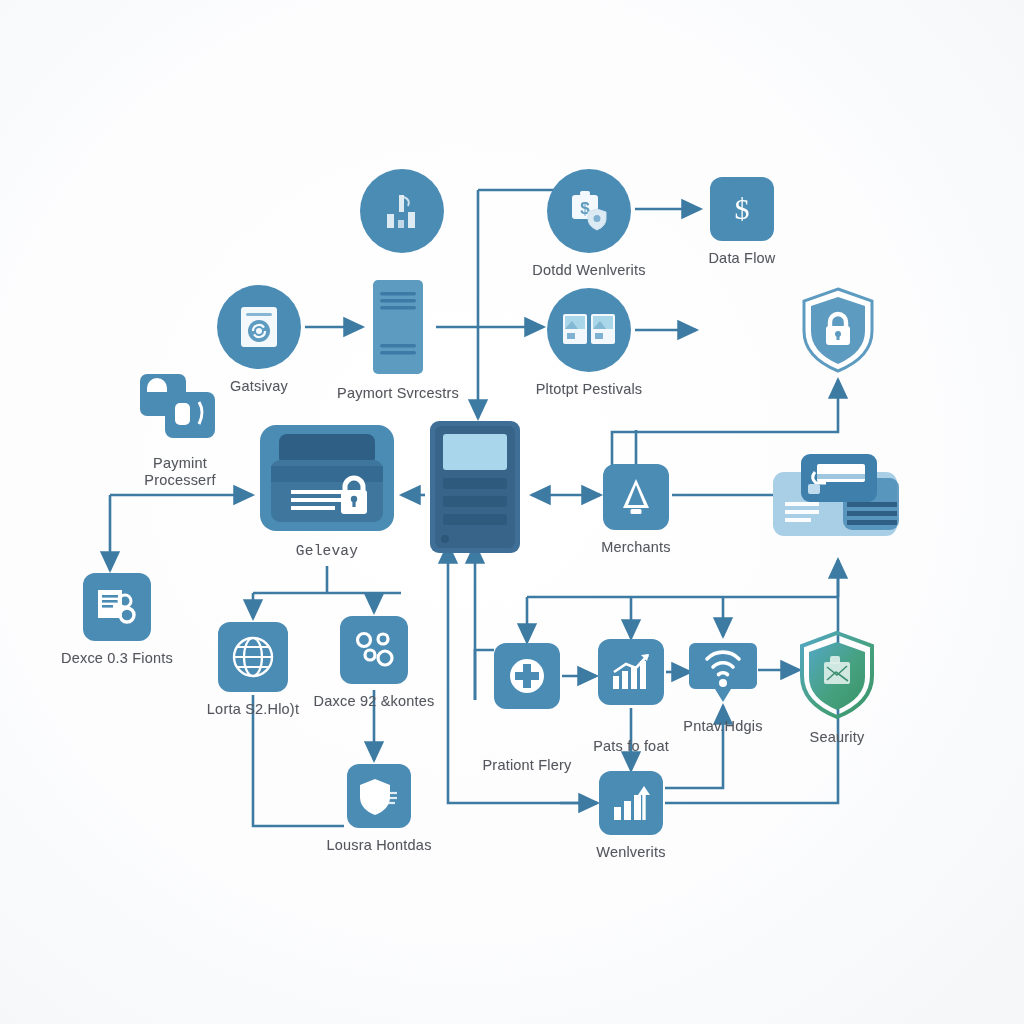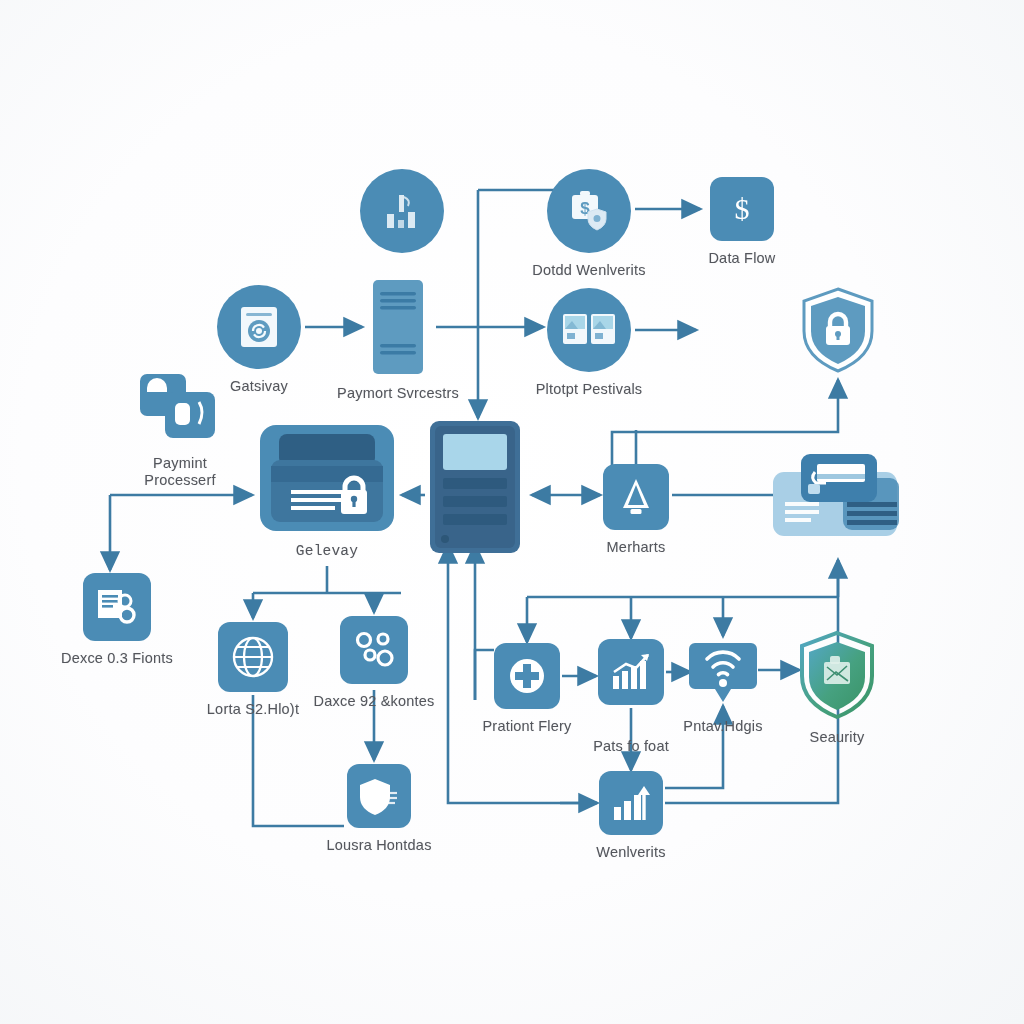--- a/index.html
+++ b/index.html
@@ -287,21 +287,21 @@
   </div>
 
   <div class="node" style="left:636px; top:464px;">
     <div class="shape rounded" style="width:66px;height:66px;">
       <svg class="glyph" width="40" height="44" viewBox="0 0 40 44" aria-hidden="true">
         <path d="M20 4 L33 33 H7 Z" fill="#ffffff"></path>
         <path d="M20 10 L28 30 H12 Z" fill="#4b8cb5"></path>
         <rect x="14.5" y="34" width="11" height="5" rx="1.5" fill="#ffffff"></rect>
       </svg>
     </div>
-    <div class="label">Merharts</div>
+    <div class="label">Merchants</div>
   </div>
 
   <div class="node" style="left:838px; top:450px; width:170px; margin-left:-85px;">
     <div class="shape plain" style="width:134px;height:92px;">
       <svg class="glyph" width="134" height="92" viewBox="0 0 134 92" aria-hidden="true">
         <rect x="2" y="22" width="124" height="64" rx="11" fill="#a9cfe6"></rect>
         <rect x="72" y="28" width="56" height="52" rx="9" fill="#4b8cb5" opacity=".85"></rect>
         <g fill="#ffffff" opacity=".95">
           <rect x="14" y="52" width="34" height="4"></rect>
           <rect x="14" y="60" width="34" height="4"></rect>
@@ -371,21 +371,21 @@
         <g stroke="#ffffff" stroke-width="2.2" opacity=".85">
           <path d="M33 19 h7"></path>
           <path d="M32 24 h8"></path>
           <path d="M31 29 h7"></path>
         </g>
       </svg>
     </div>
     <div class="label">Lousra Hontdas</div>
   </div>
 
-  <div class="node" style="left:527px; top:643px;">
+  <div class="node" style="left:527px; top:643px;gap:39px;">
     <div class="shape rounded" style="width:66px;height:66px;">
       <svg class="glyph" width="46" height="46" viewBox="0 0 46 46" aria-hidden="true">
         <circle cx="23" cy="23" r="17" fill="#ffffff"></circle>
         <rect x="19" y="11" width="8" height="24" fill="#4b8cb5"></rect>
         <rect x="11" y="19" width="24" height="8" fill="#4b8cb5"></rect>
       </svg>
     </div>
     <div class="label">Prationt Flery</div>
   </div>
 

